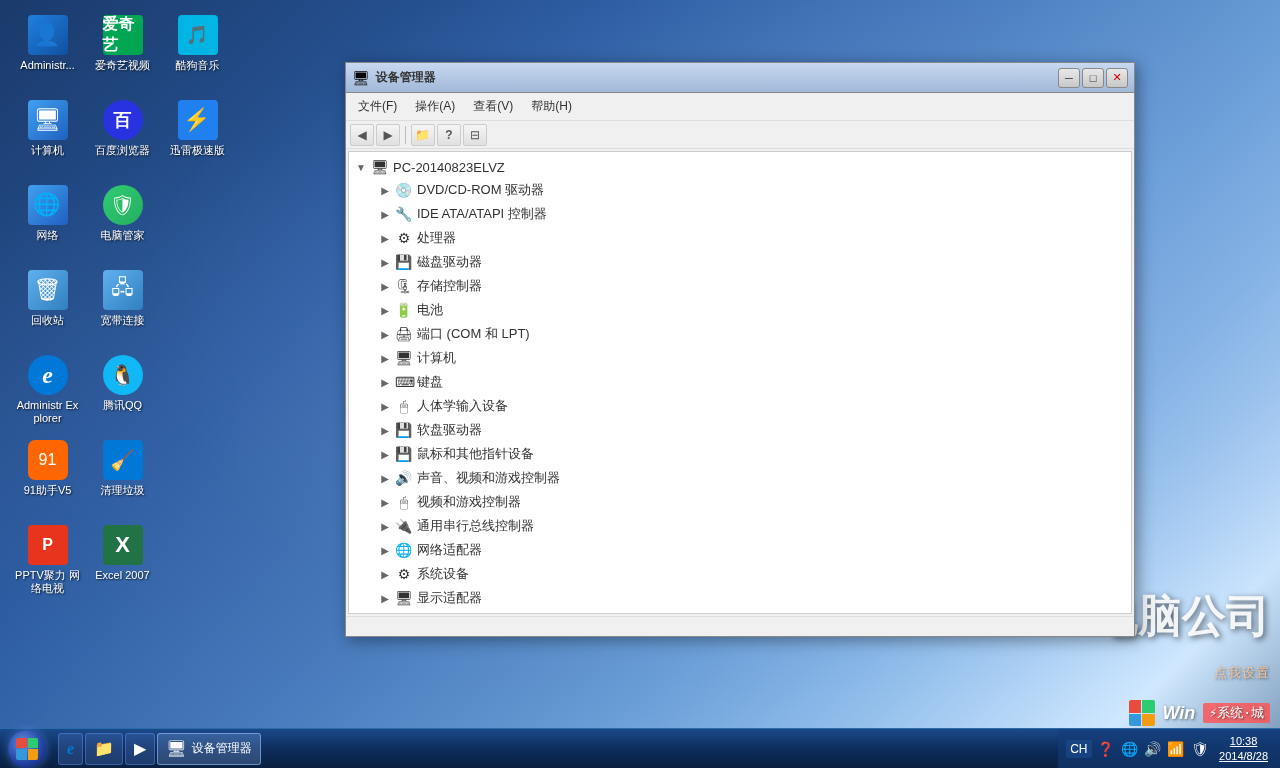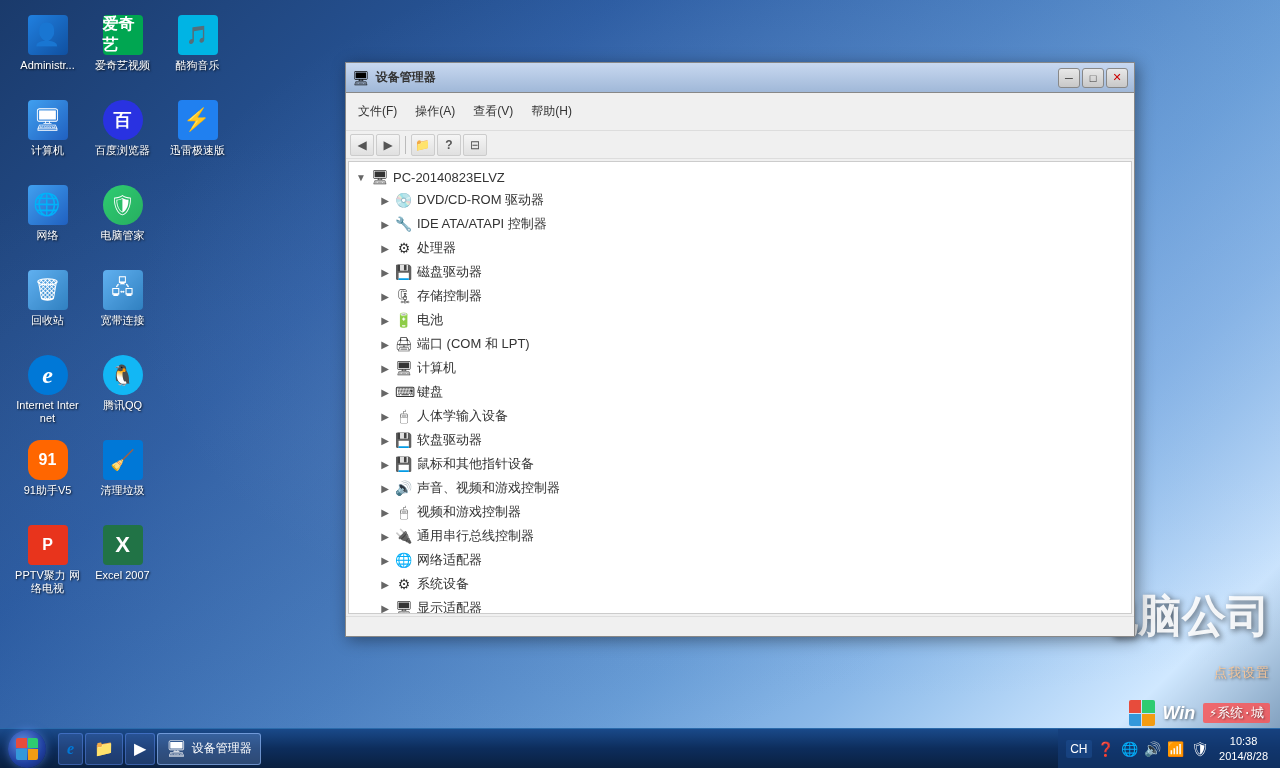--- a/index.html
+++ b/index.html
@@ -151,20 +151,21 @@
       cursor: pointer;
       text-align: center;
     }
 
     .clock {
       text-align: center;
       font-size: 11px;
       color: white;
       line-height: 1.3;
       padding: 0 4px;
+      text-decoration: underline;
     }
 
     .input-method {
       background: rgba(30,80,150,0.5);
       padding: 2px 4px;
       font-size: 12px;
       color: white;
       border-radius: 2px;
     }
 
@@ -218,21 +219,21 @@
       display: flex;
       align-items: center;
       justify-content: center;
       font-size: 11px;
       cursor: pointer;
       color: #333;
     }
 
     
     .window-menubar {
-      height: 38px;
+      height: 28px;
       background: #f0f0f0;
       display: flex;
       align-items: center;
       padding: 0 4px;
       border-bottom: 1px solid #ddd;
       gap: 2px;
     }
 
     .menu-item {
       padding: 2px 8px;
@@ -467,24 +468,24 @@
       font-size: 22px;
     }
     .icon-qq {
       background: #12b7f5;
       border-radius: 4px;
       color: white;
       font-size: 20px;
     }
     .icon-91 {
       background: #ff6600;
-      border-radius: 12px;
+      border-radius: 7px;
       color: white;
       font-size: 16px;
-      font-weight: bold;
+      font-weight: normal;
     }
     .icon-cleaner {
       background: #0078d7;
       border-radius: 4px;
       color: white;
       font-size: 20px;
     }
     .icon-pptv {
       background: #e8341c;
       border-radius: 4px;
@@ -517,21 +518,21 @@
   <div class="desktop-icon">
     <div class="icon-img icon-network">🌐</div>
     <span class="icon-label">网络</span>
   </div>
   <div class="desktop-icon">
     <div class="icon-img icon-recycle">🗑</div>
     <span class="icon-label">回收站</span>
   </div>
   <div class="desktop-icon">
     <div class="icon-img icon-ie" style="font-style:italic;font-weight:bold;font-size:24px;font-family:serif;">e</div>
-    <span class="icon-label">Internet Internet</span>
+    <span class="icon-label">Administr Explorer</span>
   </div>
   <div class="desktop-icon">
     <div class="icon-img icon-91">91</div>
     <span class="icon-label">91助手V5</span>
   </div>
   <div class="desktop-icon">
     <div class="icon-img icon-pptv">P</div>
     <span class="icon-label">PPTV聚力 网络电视</span>
   </div>
 

